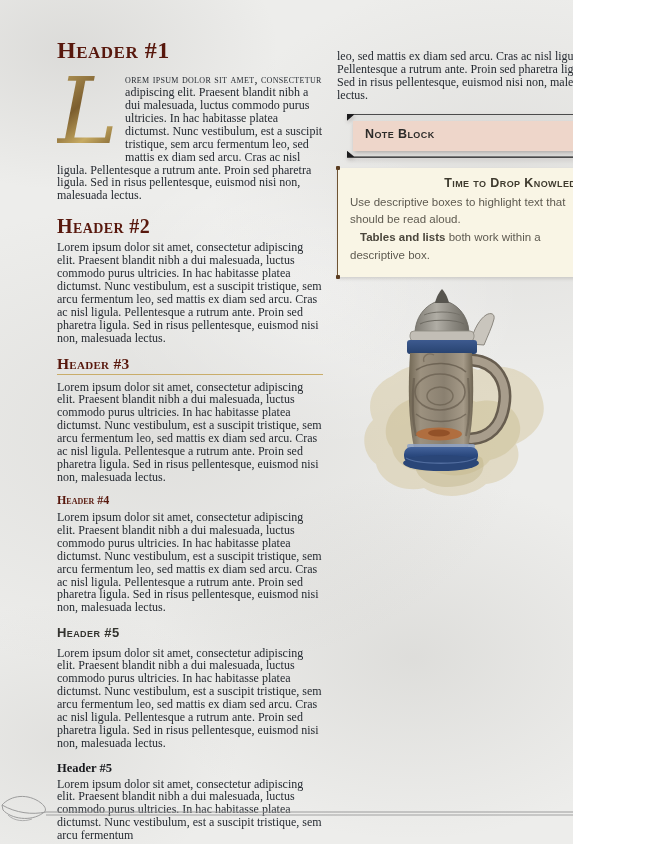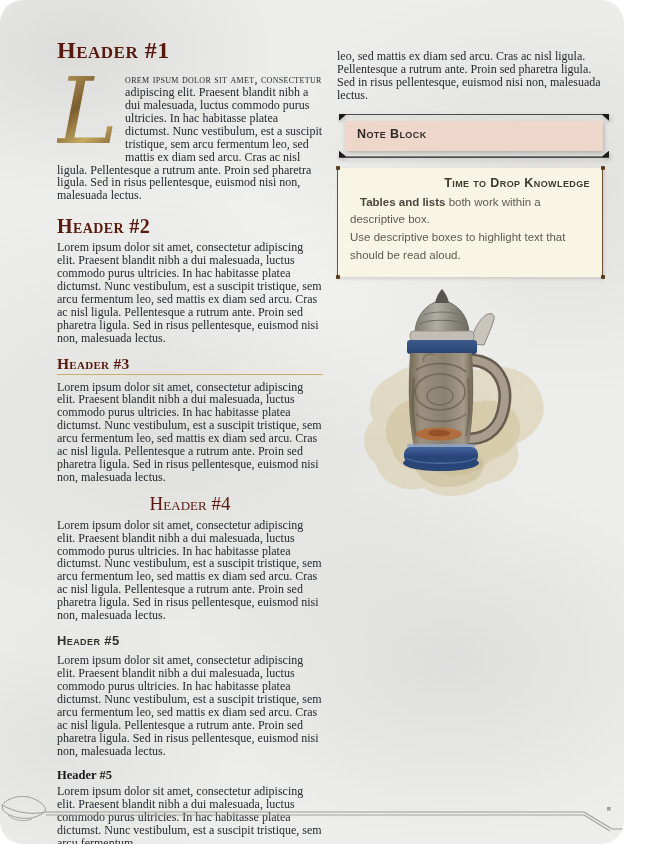--- a/index.html
+++ b/index.html
@@ -2,64 +2,63 @@
 <html><head>
 <meta charset="utf-8">
 <style>
   * { margin:0; padding:0; box-sizing:border-box; }
   html,body { width:652px; height:844px; }
   body{
     font-family:"Liberation Serif", serif;
     overflow:hidden;
   }
   .page{
-    position:relative; width:624px; height:844px; overflow:hidden;
+    position:relative; width:573px; height:844px; overflow:hidden;
     background-color:#ededeb;
     background-image:
       radial-gradient(ellipse 300px 200px at 12% 6%,  rgba(150,148,144,.20), transparent 70%),
       radial-gradient(ellipse 420px 300px at 88% 22%, rgba(156,153,148,.16), transparent 70%),
       radial-gradient(ellipse 520px 340px at 28% 52%, rgba(149,147,141,.15), transparent 70%),
       radial-gradient(ellipse 380px 260px at 72% 78%, rgba(147,145,139,.17), transparent 70%),
       radial-gradient(ellipse 300px 220px at 55% 35%, rgba(255,255,255,.45), transparent 70%),
       radial-gradient(ellipse 260px 200px at 10% 88%, rgba(152,150,145,.14), transparent 70%);
-    border-radius: 23px;
   }
   .col{ position:absolute; width:266px; }
   .col-left{ left:57px; top:38px; }
   .col-right{ left:337px; top:50px; }
 
   .body-p{
     font-size:12px; line-height:12.9px; color:#252a31;
     margin:0 0 7px 0; text-align:left;
   }
   h1.brew{ font-size:24px; line-height:1.05; color:#58180D; font-variant:small-caps;
     font-weight:700; letter-spacing:.5px; margin:0 0 10px 0; }
   h2.brew{ font-size:20px; line-height:1.05; color:#58180D; font-variant:small-caps;
     font-weight:700; letter-spacing:.4px; margin:14px 0 4px 0; }
   h3.brew{ font-size:15.5px; line-height:1.1; color:#58180D; font-variant:small-caps;
     font-weight:700; letter-spacing:.3px; margin:10px 0 6px 0;
     border-bottom:1.6px solid #C9AD6A; padding-bottom:2px; }
-  h4.brew{ font-size:19px; line-height:1.1; color:#58180D; font-variant:small-caps;
-    font-weight:400; margin:10px 0 4px 0;text-align:center; }
+  h4.brew{ font-size:12px; line-height:1.1; color:#58180D; font-variant:small-caps;
+    font-weight:700; margin:10px 0 4px 0; }
   h5.brew{ font-family:"Liberation Sans", sans-serif; font-size:13px; line-height:1.1;
     color:#33332e; font-variant:small-caps; font-weight:700; letter-spacing:.4px;
     margin:12px 0 6px 0; }
   h6.brew{ font-size:12.5px; line-height:1.1; color:#17181c; font-weight:700;
     margin:12px 0 2px 0; }
 
   .dropcap{
     float:left; font-family:"DejaVu Serif", serif; font-style:italic;
     font-size:92px; line-height:78px; height:78px; padding-right:7px; padding-left:0;
     background:linear-gradient(140deg,#b59a5a 0%, #7c5e2f 38%, #c7ab63 66%, #66491f 100%);
     -webkit-background-clip:text; background-clip:text; color:transparent;
   }
   .firstline-caps{ font-variant:small-caps; letter-spacing:.3px; font-weight:400; }
 
   
-  .note-block{ position:relative; margin:12px 0 10px 8px; filter:drop-shadow(1px 2px 2px rgba(80,70,65,.35)); }
+  .note-block{ position:relative; margin:12px 0 10px 16px; filter:drop-shadow(1px 2px 2px rgba(80,70,65,.35)); }
   .note-bar{ position:relative; left:-6px; width:calc(100% + 12px); height:7px; background:#1b1b1d; }
   .note-bar.top{ clip-path:polygon(0 100%, 7px 15%, calc(100% - 7px) 15%, 100% 100%, 100% 0, 0 0); }
   .note-bar.bottom{ clip-path:polygon(0 0, 7px 85%, calc(100% - 7px) 85%, 100% 0, 100% 100%, 0 100%); }
   .note-body{ background:#eed6ca; padding:6px 12px 8px 12px; }
   .note-title{ font-family:"Liberation Sans", sans-serif; font-variant:small-caps;
     font-weight:700; font-size:12.5px; color:#2d2c2a; letter-spacing:.4px; margin-bottom:2px; }
   .note-text{ font-family:"Liberation Sans", sans-serif; font-size:11.5px; color:#87837a; }
 
   
   .desc-box{ position:relative; background:#f9f5e5; margin:8px 0 0 0;
@@ -113,22 +112,22 @@
       </div>
       <div class="note-bar bottom"></div>
     </div>
 
     <div class="desc-box">
       <span class="desc-dot tl"></span>
       <span class="desc-dot tr"></span>
       <span class="desc-dot bl"></span>
       <span class="desc-dot br"></span>
       <div class="desc-title">Time to Drop Knowledge</div>
+      <p class="desc-text">Use descriptive boxes to highlight text that should be read aloud.</p>
       <p class="desc-text indent"><span class="desc-bold">Tables and lists</span><span> both work within a descriptive box.</span></p>
-      <p class="desc-text">Use descriptive boxes to highlight text that should be read aloud.</p>
     </div>
   </div>
 
   <div class="stein-wrap">
     <svg width="192" height="216" viewBox="0 0 192 216">
       <defs>
         <linearGradient id="bodyGrad" x1="0" y1="0" x2="1" y2="0">
           <stop offset="0" stop-color="#726855"></stop>
             <stop offset="0.18" stop-color="#9c917f"></stop>
           <stop offset="0.55" stop-color="#8a8070"></stop>

